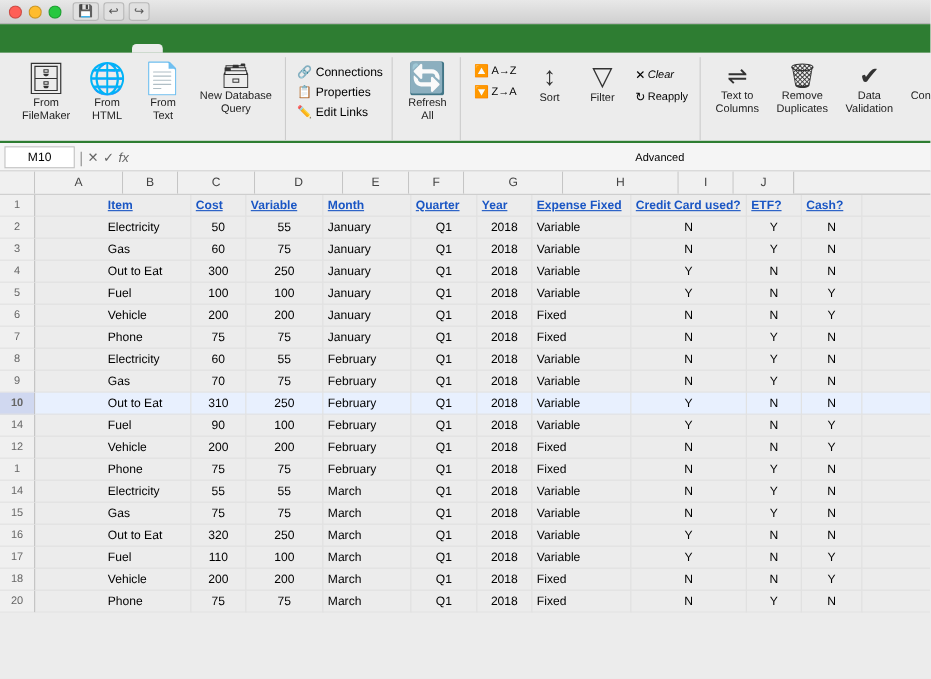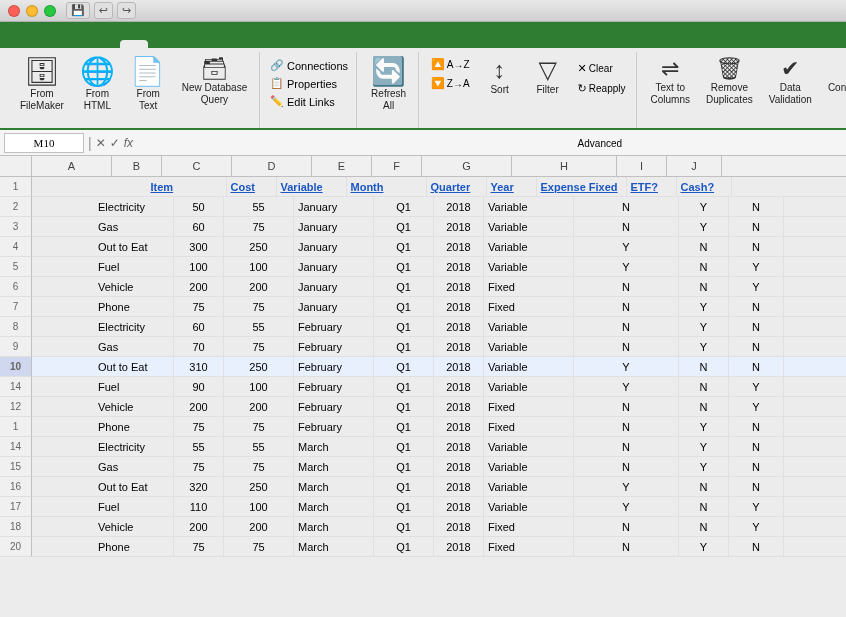--- a/index.html
+++ b/index.html
@@ -106,28 +106,27 @@
     .formula-bar {
       height: 26px;
       background: #f5f5f5;
       border-bottom: 1px solid #c0c0c0;
       display: flex;
       align-items: center;
       padding: 0 4px;
       gap: 4px;
     }
     .cell-ref {
-      width: 80px;
+      width: 64px;
       height: 20px;
       border: 1px solid #c0c0c0;
       font-size: 11px;
       padding: 0 20px;
       text-align: center;
       background: white;
-      font-family: Liberation Serif, serif;
     }
     .formula-divider { color: #999; font-size: 14px; }
     .formula-icons { display: flex; gap: 4px; align-items: center; color: #666; }
     .formula-input {
       flex: 1;
       height: 20px;
       border: none;
       background: transparent;
       font-size: 12px;
       outline: none;
@@ -319,21 +318,21 @@
         <span class="ribbon-btn-icon" style="font-size:24px;">↕</span>
         <span class="ribbon-btn-label">Sort</span>
       </div>
       <div class="ribbon-btn-large">
         <span class="ribbon-btn-icon" style="font-size:24px;">▽</span>
         <span class="ribbon-btn-label">Filter</span>
       </div>
       <div style="display:flex; flex-direction:column; gap:3px; justify-content:center; padding-top:4px;">
         <div class="ribbon-btn-small">
           <span>✕</span>
-          <span style="font-size:10px;">Clear</span>
+          <span style="font-size:10px;font-style:italic;">Clear</span>
         </div>
         <div class="ribbon-btn-small">
           <span>↻</span>
           <span style="font-size:10px;">Reapply</span>
         </div>
         <div class="ribbon-btn-small">
           <span style="font-size:10px;margin-top:36px;">Advanced</span>
         </div>
       </div>
     </div>
@@ -414,20 +413,21 @@
 
     <div class="sheet-grid" id="sheet-grid">
         <div class="grid-row">
           <div class="cell col-a header-cell">Item</div>
           <div class="cell col-b header-cell">Cost</div>
           <div class="cell col-c header-cell">Variable</div>
           <div class="cell col-d header-cell">Month</div>
           <div class="cell col-e header-cell">Quarter</div>
           <div class="cell col-f header-cell">Year</div>
           <div class="cell col-g header-cell">Expense Fixed</div>
+          <div class="cell col-h header-cell">Credit Card used?</div>
           <div class="cell col-i header-cell">ETF?</div>
           <div class="cell col-j header-cell">Cash?</div>
         </div>
         <div class="grid-row">
           <div class="cell col-a">Electricity</div>
           <div class="cell col-b center">50</div>
           <div class="cell col-c center">55</div>
           <div class="cell col-d">January</div>
           <div class="cell col-e center">Q1</div>
           <div class="cell col-f center">2018</div>

